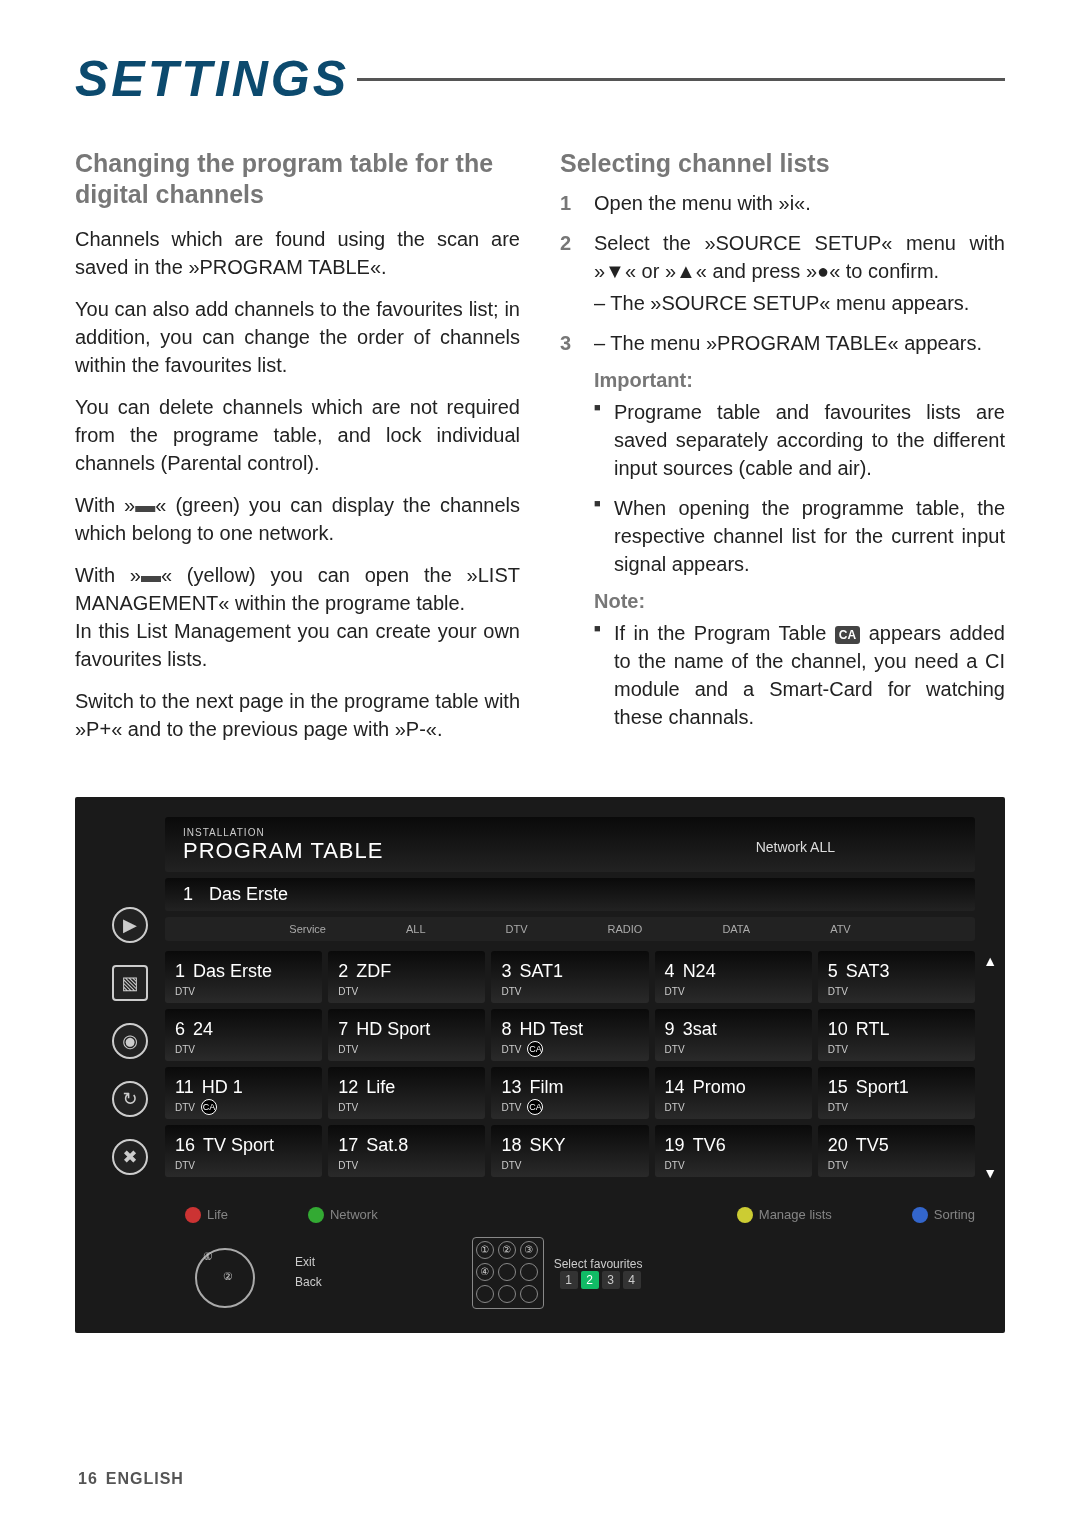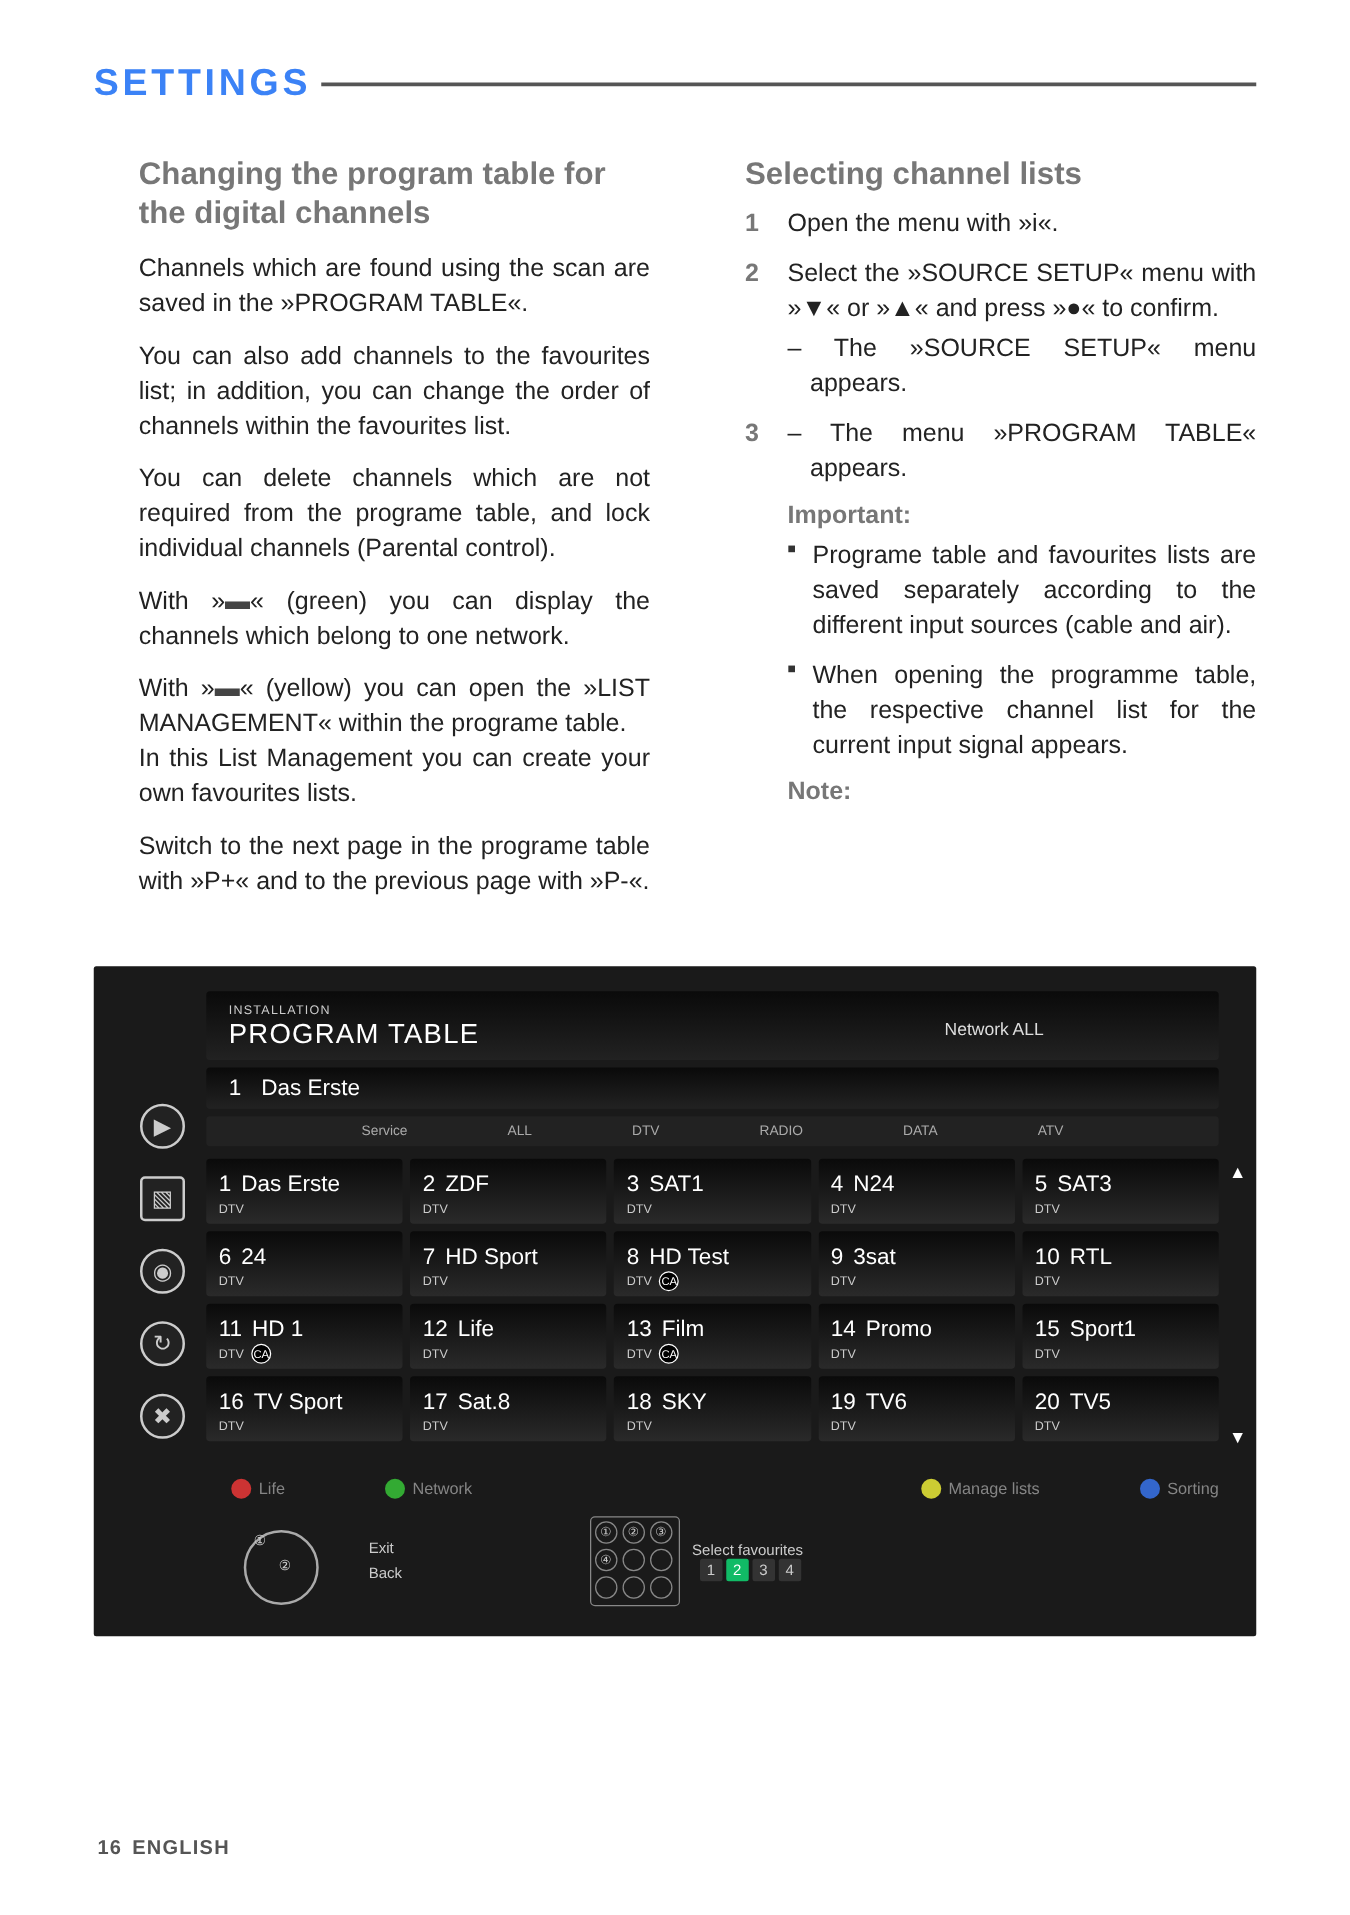--- a/index.html
+++ b/index.html
@@ -6,43 +6,44 @@
   body {
     width: 1080px;
     height: 1532px;
     background: #fff;
     font-family: Arial, Helvetica, sans-serif;
     color: #000;
     padding: 50px 75px 40px 75px;
     position: relative;
   }
   .page-title {
-    font-size: 30px;
+    font-size: 50px;
     font-weight: 900;
     letter-spacing: 3px;
-    color: #3b82f6;
+    color: #0c4a6e;
     display: inline-block;
     padding-right: 8px;
+    font-style: italic;
   }
   .title-line {
     display: flex;
     align-items: center;
     margin-bottom: 40px;
   }
   .title-rule {
     flex: 1;
     height: 3px;
     background: #555;
     margin-left: 0;
   }
   .columns {
     display: flex;
     gap: 40px;
   }
-  .col { flex: 1; margin-left: 36px; }
+  .col { flex: 1; }
   h2 {
     font-size: 25px;
     font-weight: 900;
     color: #777;
     line-height: 1.25;
     margin-bottom: 14px;
   }
   h3 {
     font-size: 25px;
     font-weight: 900;
@@ -307,20 +308,23 @@
       <li><span class="num">1</span><span>Open the menu with »i«.</span></li>
       <li><span class="num">2</span><span>Select the »SOURCE SETUP« menu with »▼« or »▲« and press »●« to confirm.</span><span class="sub">– The »SOURCE SETUP« menu appears.</span></li>
       <li><span class="num">3</span><span class="sub">– The menu »PROGRAM TABLE« appears.</span></li>
     </ol>
     <div class="important-label">Important:</div>
     <ul>
       <li>Programe table and favourites lists are saved separately according to the different input sources (cable and air).</li>
       <li>When opening the programme table, the respective channel list for the current input signal appears.</li>
     </ul>
     <div class="note-label">Note:</div>
+    <ul>
+      <li><span>If in the Program Table </span><span class="ca-badge">CA</span><span> appears added to the name of the channel, you need a CI module and a Smart-Card for watching these channals.</span></li>
+    </ul>
   </div>
 </div>
 
 <div class="tvbox">
   <div class="tv-row">
     <div class="tv-side">
       <div class="side-icon">▶</div>
       <div class="side-icon sq">▧</div>
       <div class="side-icon">◉</div>
       <div class="side-icon">↻</div>

